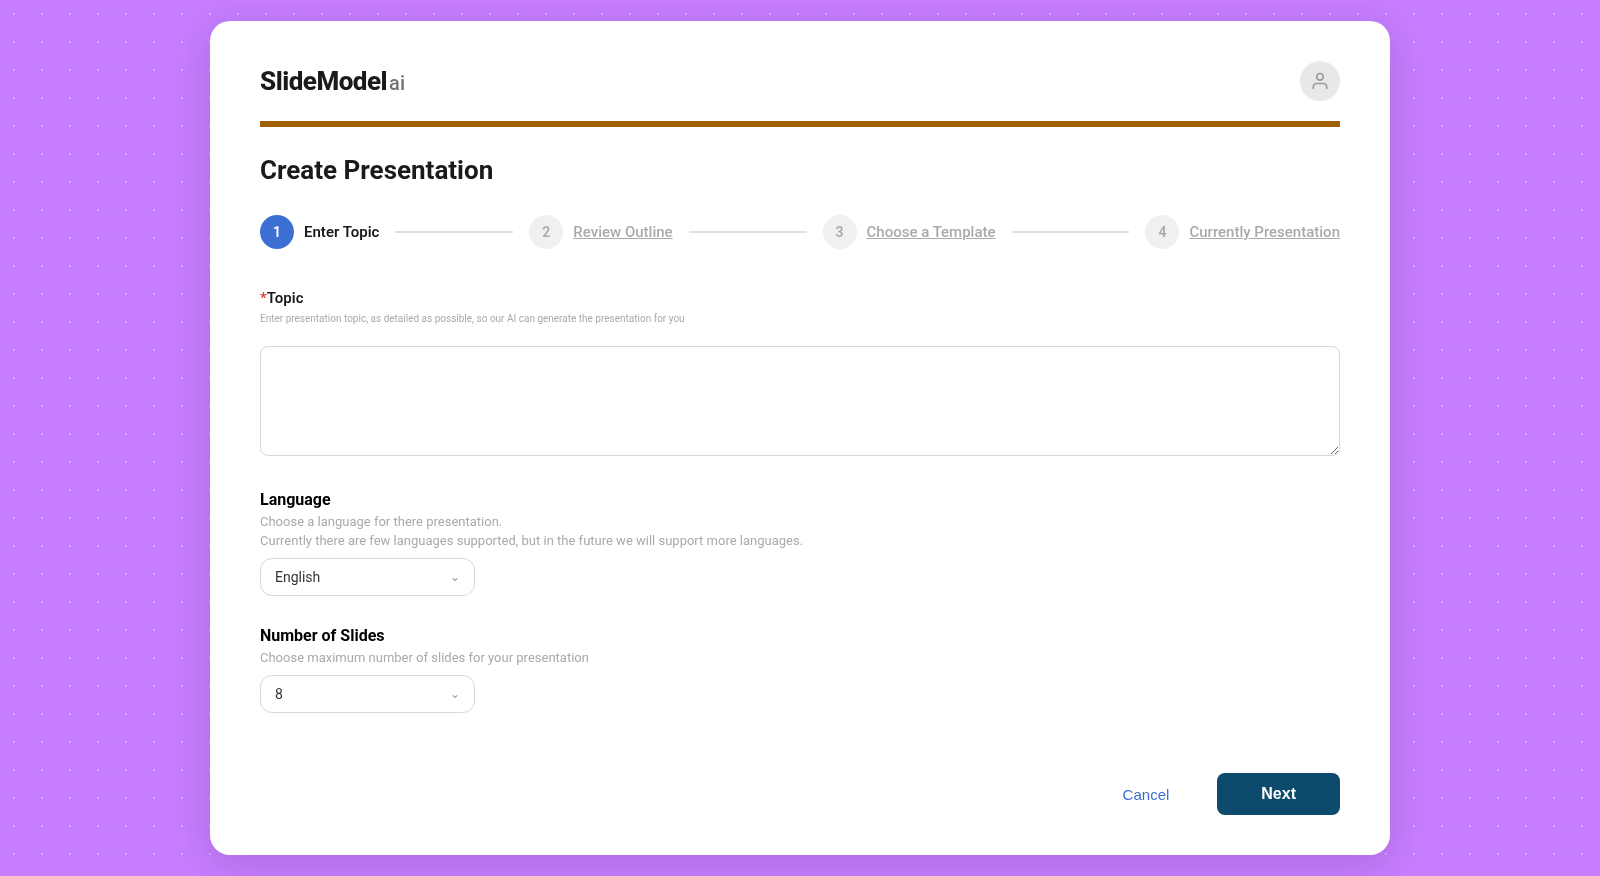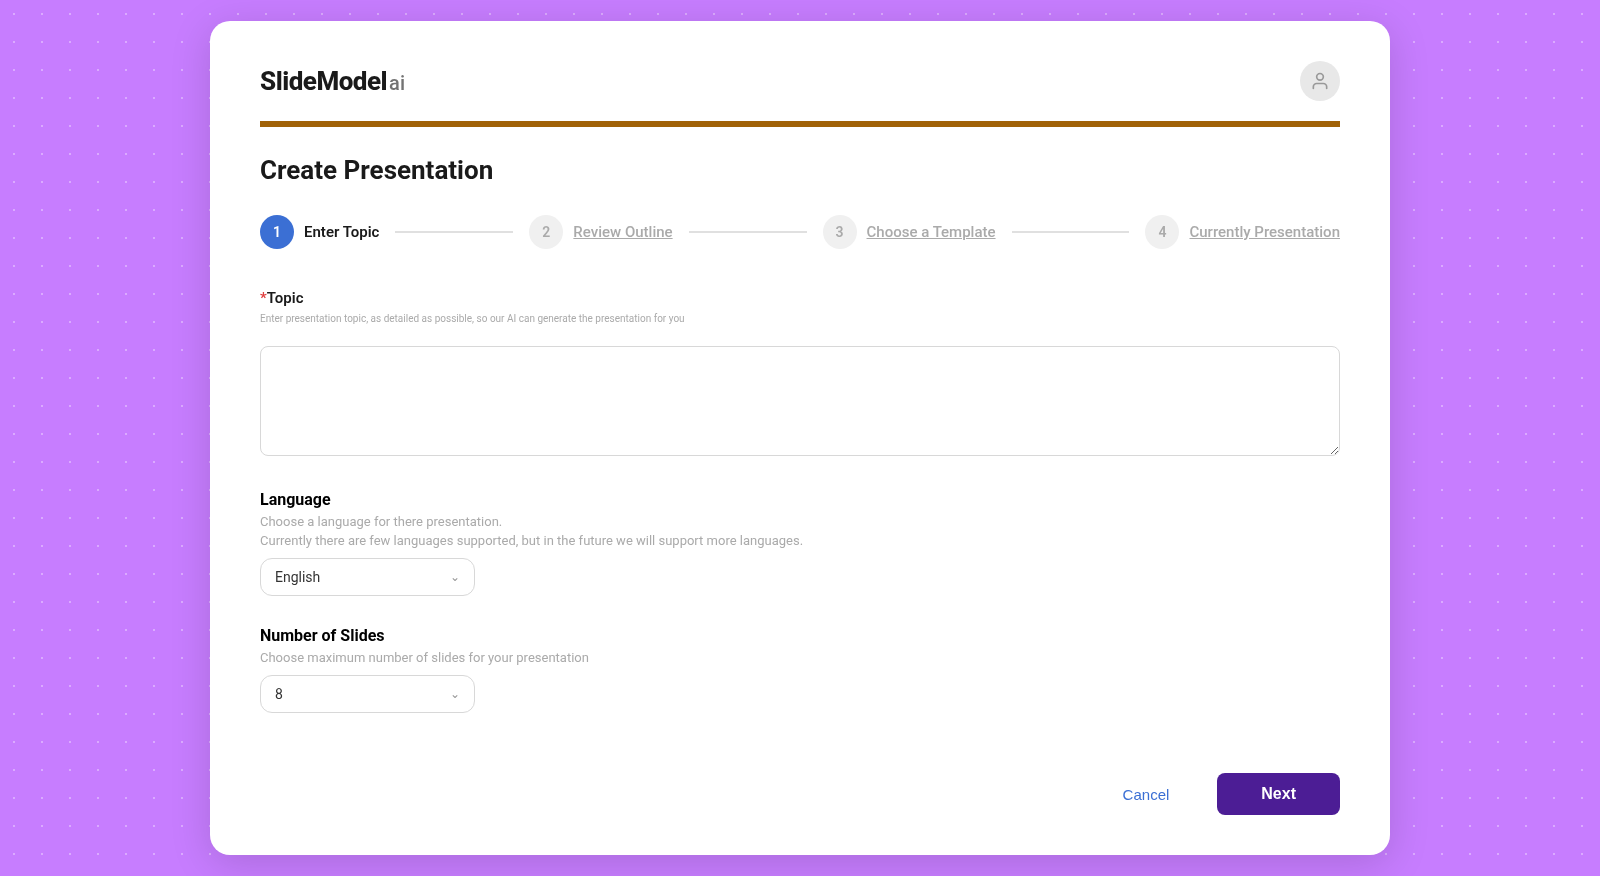--- a/index.html
+++ b/index.html
@@ -229,21 +229,21 @@
       background: none;
       border: none;
       color: #3b6fd4;
       font-size: 15px;
       font-weight: 500;
       cursor: pointer;
       padding: 10px 16px;
     }
 
     .next-btn {
-      background: #4c1d95;
+      background: #0c4a6e;
       color: #fff;
       border: none;
       border-radius: 8px;
       font-size: 16px;
       font-weight: 600;
       padding: 12px 44px;
       cursor: pointer;
     }
   </style>
 </head>

